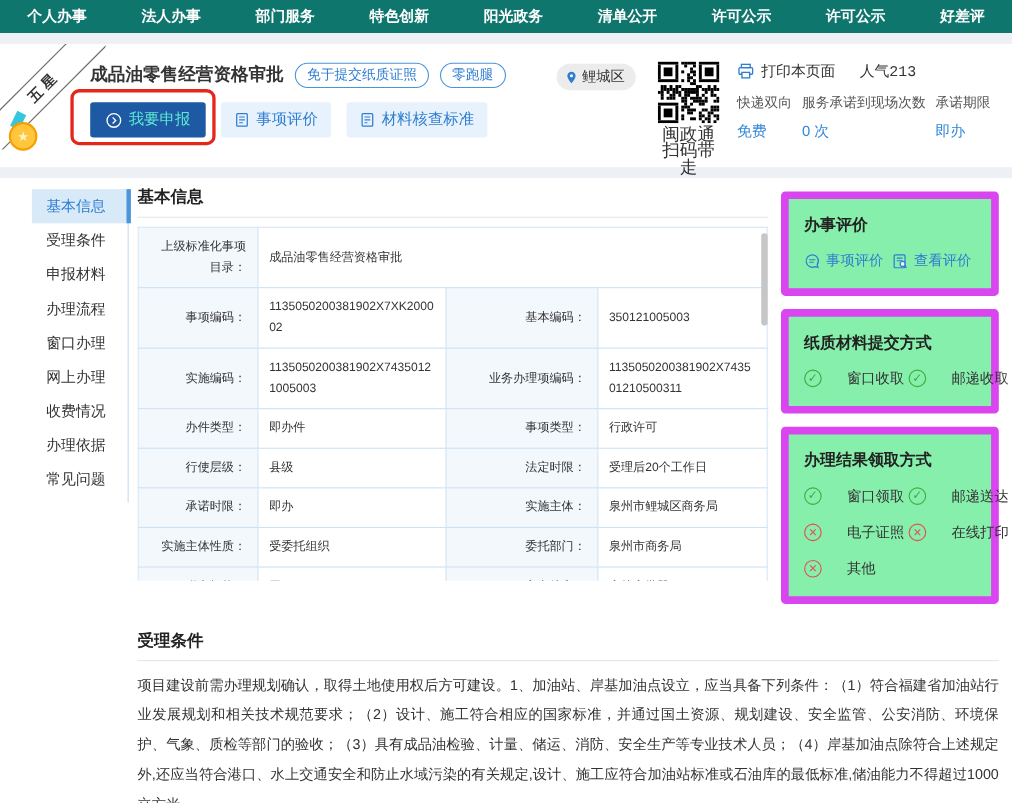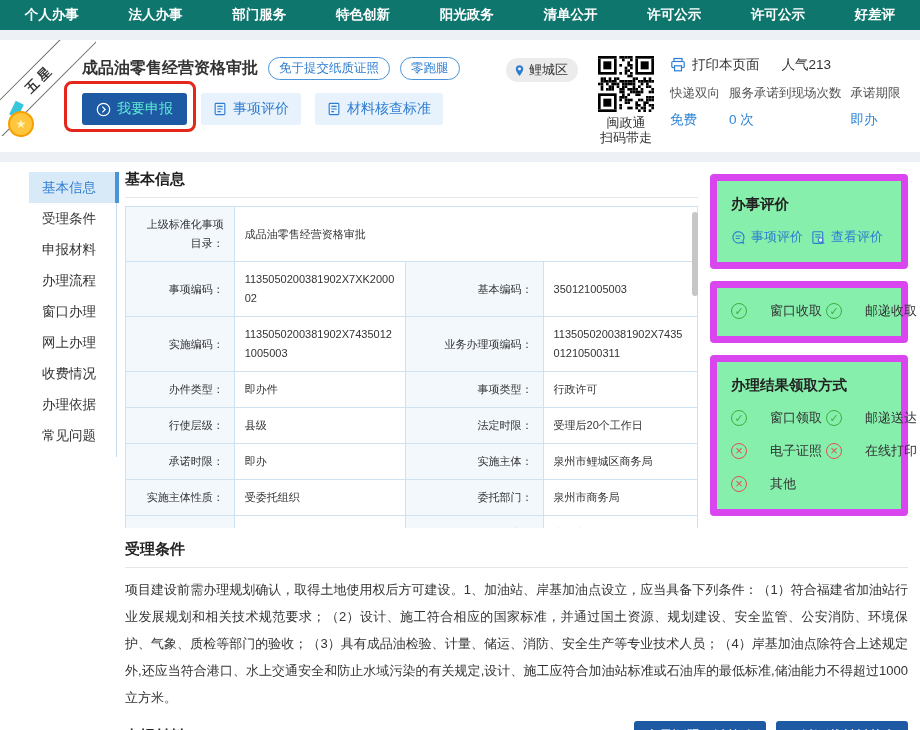--- a/index.html
+++ b/index.html
@@ -19,24 +19,24 @@
   .page-title{font-size:16px;font-weight:bold;color:#333;margin:0;white-space:nowrap;}
   .pill{border:1px solid #4a94da;color:#2f7dd1;border-radius:999px;padding:2px 10px;font-size:12.5px;white-space:nowrap;}
   .actions-row{margin-top:13px;display:flex;gap:14px;align-items:center;}
   .btn-primary{background:#1d5aa3;color:#5eead4;border:none;border-radius:3px;height:32px;padding:0 14px;font-size:14px;display:inline-flex;align-items:center;gap:6px;cursor:pointer;font-family:inherit;}
   .btn-light{background:#e7f2fc;color:#2f7dd1;border:none;border-radius:3px;height:32px;padding:0 12px;font-size:14px;display:inline-flex;align-items:center;gap:6px;cursor:pointer;font-family:inherit;}
   .red-box{position:absolute;left:64px;top:41px;width:126px;height:45px;border:3px solid #e5271b;border-radius:8px;pointer-events:none;z-index:5;}
   .header-right{display:flex;gap:12px;padding:16px 10px 0 0;align-items:flex-start;}
   .district{background:#ececec;border-radius:999px;padding:3px 10px 3px 7px;font-size:13px;color:#333;display:inline-flex;align-items:center;gap:3px;white-space:nowrap;margin-top:2px;}
   .qr-block{width:60px;text-align:center;margin-left:6px;}
   .qr-block svg{width:56px;height:56px;display:block;margin:0 auto;background:#fff;}
-  .qr-caption{font-size:13px;color:#333;line-height:15px;margin-top:3px;}
+  .qr-caption{font-size:16px;color:#333;line-height:15px;margin-top:3px;}
   .stats{width:240px;margin-left:2px;}
   .print-row{display:flex;align-items:center;gap:6px;font-size:13.5px;color:#333;}
-  .popularity{margin-left:16px;}
+  .popularity{margin-left:16px;font-family:Liberation Mono, monospace;}
   .stats-cols{display:flex;gap:9px;margin-top:11px;}
   .stat-label{font-size:12.5px;color:#555;white-space:nowrap;}
   .stat-value{font-size:13.5px;color:#2f86d8;margin-top:9px;white-space:nowrap;}
   
   .corner{position:absolute;left:0;top:0;width:96px;height:96px;overflow:hidden;pointer-events:none;}
   .band{position:absolute;top:25px;left:-36px;width:152px;transform:rotate(-45deg);background:#fff;
         border-top:1px solid #6b6b6b;border-bottom:1px solid #6b6b6b;text-align:center;
         font-size:13px;font-weight:bold;color:#333;padding:4px 0;letter-spacing:4px;}
   .medal{position:absolute;left:36px;top:62px;width:30px;height:36px;transform:translateX(-28px);}
   .medal-ribbon{position:absolute;left:4px;top:0;width:9px;height:15px;background:#38c6dc;transform:rotate(26deg);}
@@ -488,20 +488,21 @@
                     <circle cx="10.2" cy="10.6" r="2.4" fill="#fff" stroke="#2f7dd1" stroke-width="1.2"></circle>
                     <path d="M12 12.4l2 1.9" stroke="#2f7dd1" stroke-width="1.3"></path>
                   </svg>
               </span>
               <span>查看评价</span>
             </span>
           </div>
         </div>
 
         <div class="card">
+          <div class="card-title">纸质材料提交方式</div>
           <div class="card-items">
 
               <span class="mark-item">
                 <span class="mark ok"></span>
                 <span>窗口收取</span>
               </span>
 
               <span class="mark-item">
                 <span class="mark ok"></span>
                 <span>邮递收取</span>

